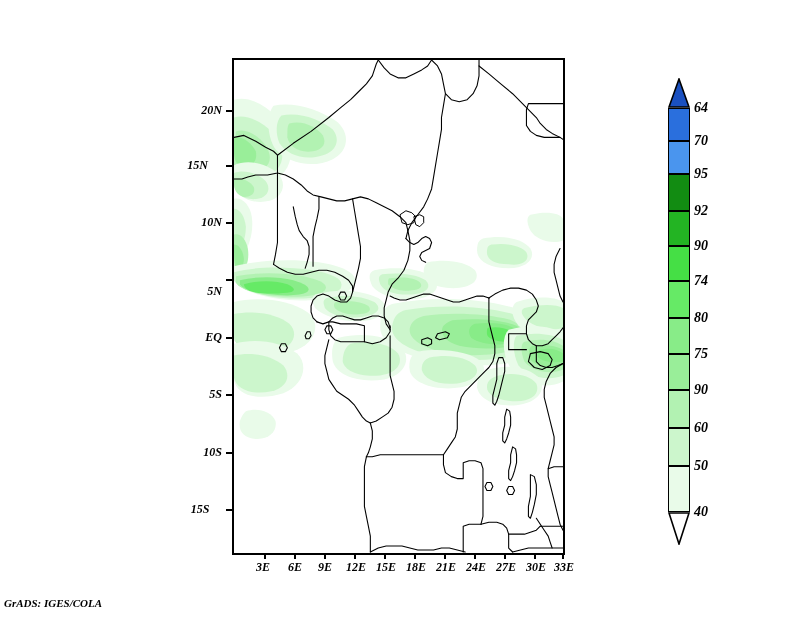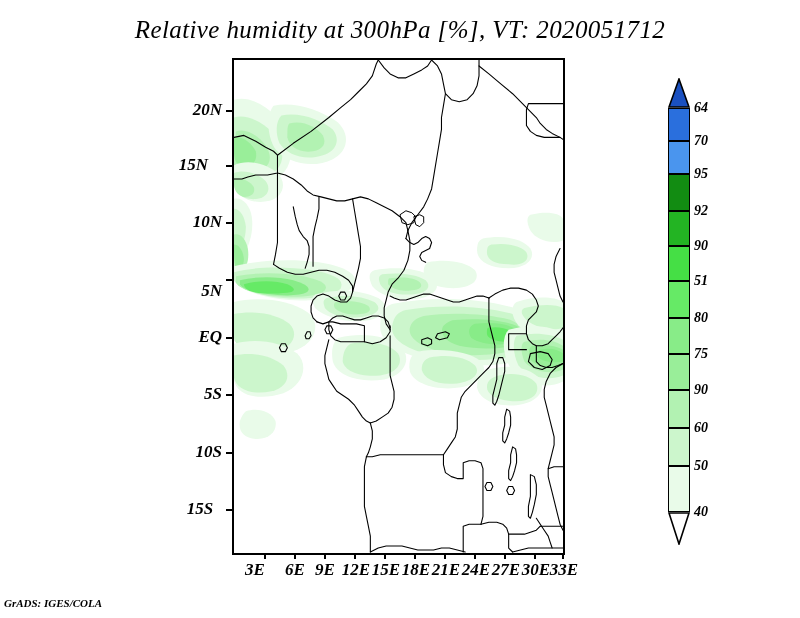--- a/index.html
+++ b/index.html
@@ -53,21 +53,21 @@
     width: 100%;
     height: 100%;
     display: block;
   }
   
   .axlabel {
     position: absolute;
     font-family: "Liberation Serif", serif;
     font-style: italic;
     font-weight: bold;
-    font-size: 17px;
+    font-size: 12px;
     color: #000000;
     white-space: nowrap;
   }
   .ylabel {
     text-align: right;
     transform: translateY(-50%);
   }
   .xlabel {
     text-align: center;
     transform: translateX(-50%);
@@ -120,21 +120,20 @@
     font-size: 11px;
     color: #000000;
     white-space: nowrap;
   }
 </style>
 </head>
 <body>
 
 <div id="page">
 
-  <div id="title">Relative humidity at 300hPa [%], VT: 2020051712</div>
 
   <div id="plot">
     <svg id="plot-svg" viewBox="0 0 333 497" preserveAspectRatio="none">
 
       <g>
 
         <g>
           <path d="M0,40 C14,36 30,44 44,58 C58,72 62,92 54,108 C44,126 22,130 6,124 C-4,120 -4,60 0,40 Z" fill="#e9fbe9"></path>
           <path d="M0,58 C12,54 28,62 40,74 C50,86 52,100 44,110 C32,122 12,122 0,114 Z" fill="#ccf6cc"></path>
           <path d="M2,72 C12,68 24,76 32,86 C38,96 38,104 30,110 C18,118 4,114 0,106 Z" fill="#b2f2b2"></path>
@@ -320,21 +319,21 @@
 
     <div class="ytick" style="left:226px; top:452px;"></div>
     <div class="axlabel ylabel" style="left:178px; top:452px; width:44px;">10S</div>
 
     <div class="ytick" style="left:226px; top:509px;"></div>
     <div class="axlabel ylabel" style="left:178px; top:509px; width:44px;text-align:center;">15S</div>
   </div>
 
   <div>
     <div class="xtick" style="left:264px; top:553px;"></div>
-    <div class="axlabel xlabel" style="left:255px; top:560px;">3E</div>
+    <div class="axlabel xlabel" style="left:263px; top:560px;">3E</div>
 
     <div class="xtick" style="left:294px; top:553px;"></div>
     <div class="axlabel xlabel" style="left:295px; top:560px;">6E</div>
 
     <div class="xtick" style="left:324px; top:553px;"></div>
     <div class="axlabel xlabel" style="left:325px; top:560px;">9E</div>
 
     <div class="xtick" style="left:354px; top:553px;"></div>
     <div class="axlabel xlabel" style="left:356px; top:560px;">12E</div>
 
@@ -382,21 +381,21 @@
       <polygon points="1,1 21,1 11,32" fill="#ffffff" stroke="#000000" stroke-width="1.6"></polygon>
     </svg>
   </div>
 
   <div>
     <div class="cblabel" style="top:108px;">64</div>
     <div class="cblabel" style="top:141px;">70</div>
     <div class="cblabel" style="top:174px;">95</div>
     <div class="cblabel" style="top:211px;">92</div>
     <div class="cblabel" style="top:246px;">90</div>
-    <div class="cblabel" style="top:281px;">51</div>
+    <div class="cblabel" style="top:281px;">74</div>
     <div class="cblabel" style="top:318px;">80</div>
     <div class="cblabel" style="top:354px;">75</div>
     <div class="cblabel" style="top:390px;">90</div>
     <div class="cblabel" style="top:428px;">60</div>
     <div class="cblabel" style="top:466px;">50</div>
     <div class="cblabel" style="top:512px;">40</div>
   </div>
 
   <div id="footer">GrADS: IGES/COLA</div>
 

